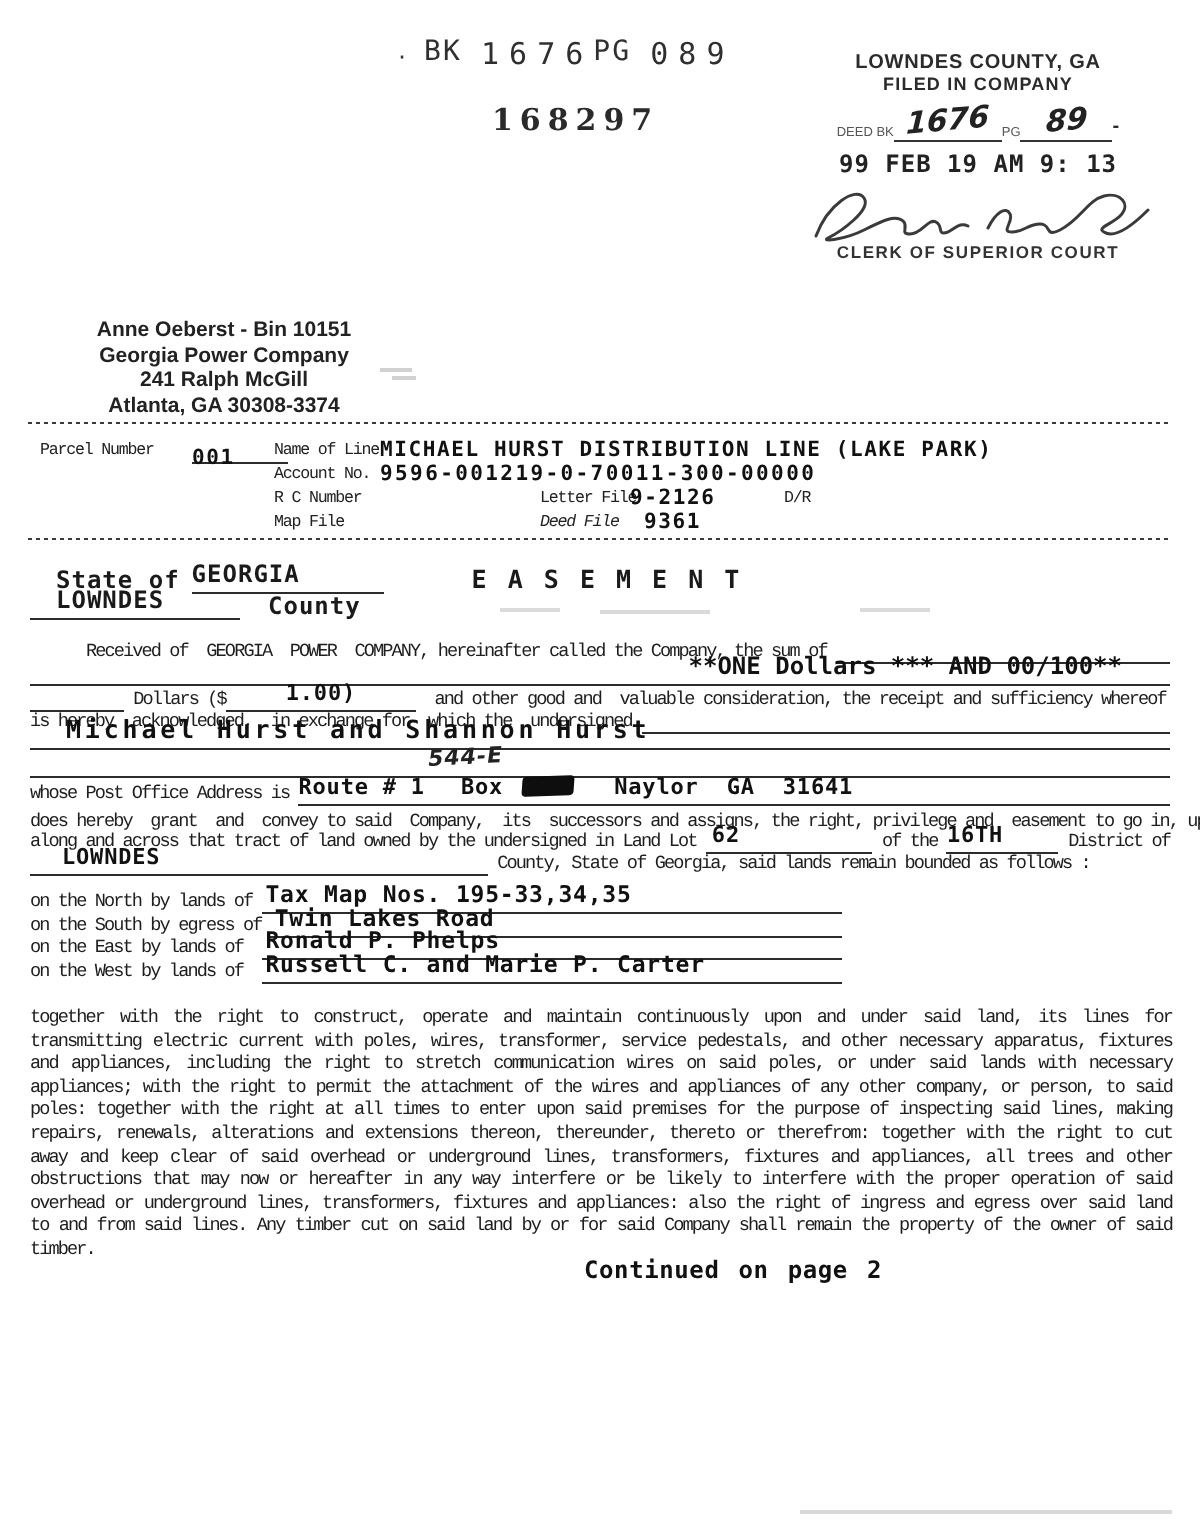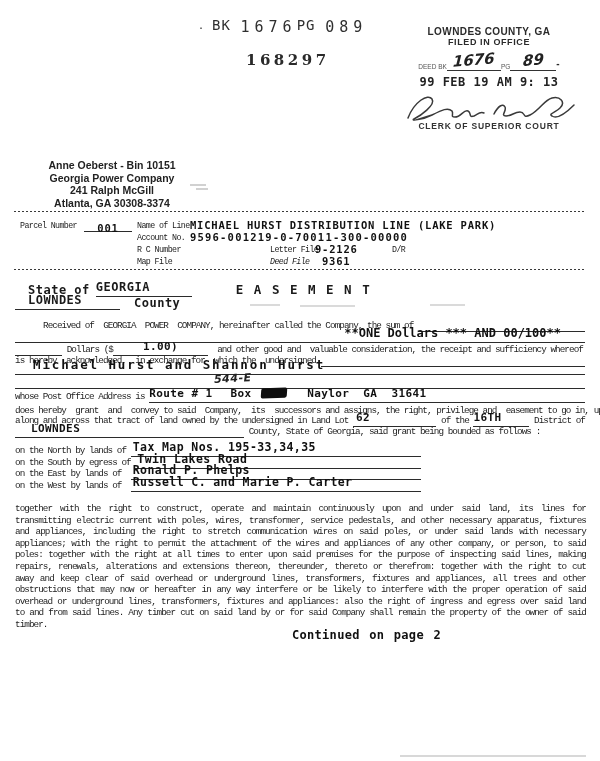--- a/index.html
+++ b/index.html
@@ -62,21 +62,21 @@
 <body>
 
 <div id="page">
 
   <div class="abs bk-stamp"><span class="dot">·</span><span class="sm">BK</span> <span class="digits">1676</span><span class="sm">PG</span> <span class="digits">089</span></div>
 
   <div class="abs doc-number">168297</div>
 
   <div class="abs filed-stamp">
     <div class="fs-line1">LOWNDES COUNTY, GA</div>
-    <div class="fs-line2">FILED IN OFFICE</div>
+    <div class="fs-line2">FILED IN COMPANY</div>
     <div class="fs-deed">
       <span class="fs-tiny">DEED BK</span>
       <span class="hw-line"><i class="hand">1676</i></span>
       <span class="fs-tiny">PG</span>
       <span class="hw-line pg"><i class="hand">89</i></span>
       <span class="fs-dash">-</span>
     </div>
     <div class="fs-date">99 FEB 19  AM 9: 13</div>
     <svg class="signature" width="172" height="34" viewBox="0 0 172 34">
       <path d="M4 28 C10 12 24 3 28 9 C32 15 16 26 10 29 C6 31 18 30 28 25 C38 20 44 17 48 21 C50 24 46 27 51 27 C57 27 60 19 64 21 C68 23 64 28 70 26 C74 24 76 21 80 23" stroke="#3a3a3a" stroke-width="1.5" fill="none" stroke-linecap="round"></path>
@@ -95,21 +95,21 @@
   <div class="smudge" style="left:190px;top:184px;width:16px;height:1.5px;"></div>
   <div class="smudge" style="left:196px;top:188px;width:12px;height:1.5px;"></div>
   <div class="fdash" style="left:250px;top:304px;width:30px;"></div>
   <div class="fdash" style="left:300px;top:305px;width:55px;"></div>
   <div class="fdash" style="left:430px;top:304px;width:35px;"></div>
   <div class="faintline" style="left:400px;top:755px;width:186px;height:2px;"></div>
 
   <div class="abs sep" style="top:210px;"></div>
 
   <span class="abs plabel" style="left:20px;top:221px;">Parcel Number</span>
-  <span class="abs ul" style="left:84px;top:219px;width:48px;height:12px;text-align:center;"><span class="ptyped">001</span></span>
+  <span class="abs ul" style="left:96px;top:219px;width:48px;height:12px;"><span class="ptyped">001</span></span>
   <span class="abs plabel" style="left:137px;top:221px;">Name of Line</span>
   <span class="abs ptyped" style="left:190px;top:219px;">MICHAEL HURST DISTRIBUTION LINE (LAKE PARK)</span>
 
   <span class="abs plabel" style="left:137px;top:233px;">Account No.</span>
   <span class="abs ptyped" style="left:190px;top:231px;letter-spacing:1.2px;">9596-001219-0-70011-300-00000</span>
 
   <span class="abs plabel" style="left:137px;top:245px;">R C Number</span>
   <span class="abs plabel" style="left:270px;top:245px;">Letter File</span>
   <span class="abs ptyped" style="left:315px;top:243px;">9-2126</span>
   <span class="abs plabel" style="left:392px;top:245px;">D/R</span>
@@ -168,21 +168,21 @@
   </div>
   <div class="fline" style="top:415px;align-items:flex-end;">
     <span class="t">along and across that tract of land owned by the undersigned in Land Lot </span>
     <span class="ul fill" style="padding-left:3px;"><span class="typed">62</span></span>
     <span class="t"> of the </span>
     <span class="ul" style="width:56px;"><span class="typed">16TH</span></span>
     <span class="t"> District of</span>
   </div>
   <div class="fline" style="top:426px;">
     <span class="ul" style="width:213px;padding-left:16px;"><span class="typed">LOWNDES</span></span>
-    <span class="t"> County, State of Georgia, said grant being bounded as follows :</span>
+    <span class="t"> County, State of Georgia, said lands remain bounded as follows :</span>
   </div>
 
   <div class="fline" style="top:445px;width:406px;right:auto;">
     <span class="t">on the North by lands of </span>
     <span class="ul fill"><span class="bval">Tax Map Nos. 195-33,34,35</span></span>
   </div>
   <div class="fline" style="top:457px;width:406px;right:auto;">
     <span class="t">on the South by egress of </span>
     <span class="ul fill"><span class="bval">Twin Lakes Road</span></span>
   </div>

